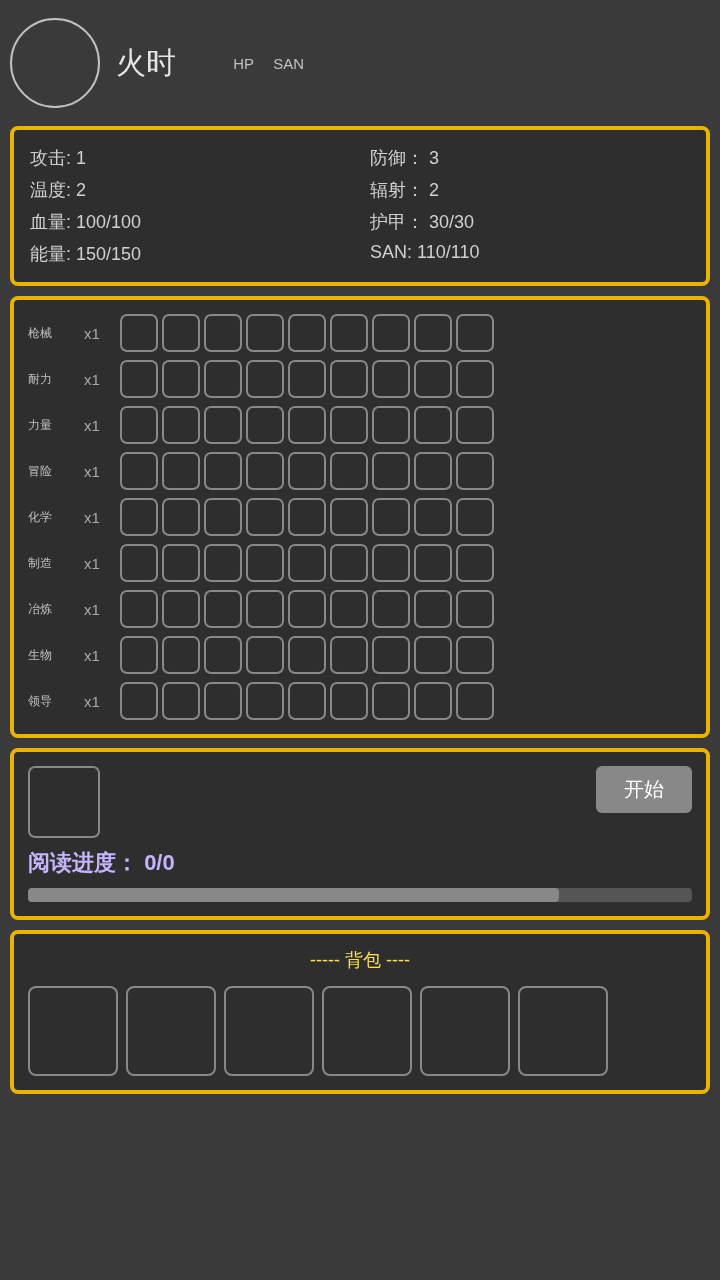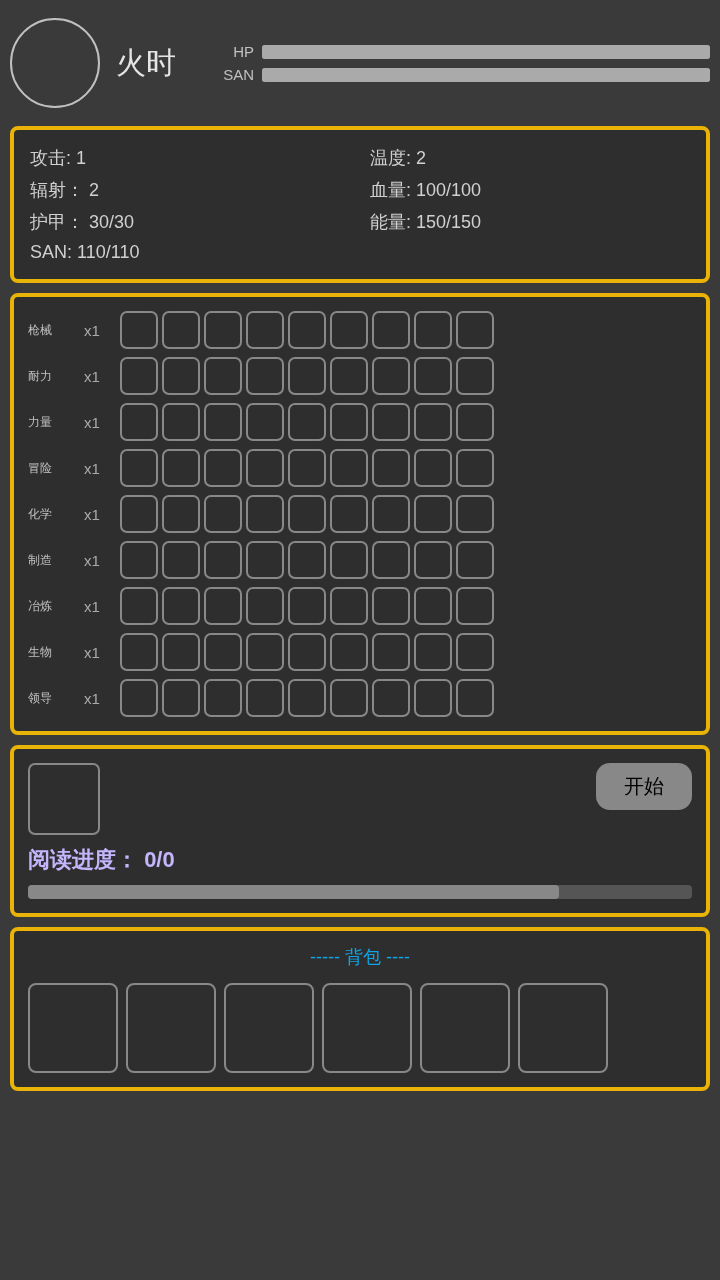--- a/index.html
+++ b/index.html
@@ -30,21 +30,21 @@
       background: #3a3a3a;
       flex-shrink: 0;
     }
     .character-name {
       font-size: 30px;
       color: #e5e5e5;
       margin-right: 26px;
     }
     .stats-bars {
       display: flex;
-      flex-direction: column;
+      flex-direction: row;
       gap: 6px;
       flex: 1;
     }
     .stat-bar-row {
       display: flex;
       align-items: center;
       gap: 8px;
     }
     .stat-label {
       font-size: 15px;
@@ -133,23 +133,23 @@
     }
     .book-icon {
       width: 72px;
       height: 72px;
       border: 2px solid #888;
       border-radius: 7px;
       background: transparent;
     }
     .start-btn {
       background: #888;
-      color: #000000;
+      color: #ffffff;
       border: none;
-      border-radius: 14px;
+      border-radius: 6px;
       font-size: 20px;
       padding: 10px 28px;
       cursor: pointer;
     }
     .read-progress-label {
       font-size: 22px;
       color: #c4b5fd;
       font-weight: bold;
     }
     .progress-track {
@@ -164,21 +164,21 @@
       border-radius: 4px;
     }
 
     
     .backpack-panel {
       padding: 14px;
     }
     .backpack-title {
       text-align: center;
       font-size: 18px;
-      color: #0ea5e9;
+      color: #fde047;
       margin-bottom: 14px;
     }
     .backpack-grid {
       display: flex;
       gap: 8px;
       flex-wrap: wrap;
     }
     .backpack-slot {
       width: 90px;
       height: 90px;
@@ -208,20 +208,24 @@
       </div>
     </div>
     </div>
 </div>
 
 <div class="panel">
   <div class="stats-grid">
     <div class="stat-item">
       <span>攻击:</span>
       <span>1</span>
+    </div>
+    <div class="stat-item">
+      <span>防御：</span>
+      <span>3</span>
     </div>
     <div class="stat-item">
       <span>温度:</span>
       <span>2</span>
     </div>
     <div class="stat-item">
       <span>辐射：</span>
       <span>2</span>
     </div>
     <div class="stat-item">

